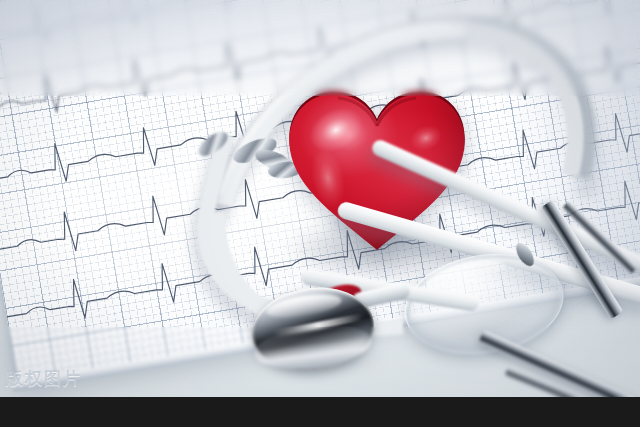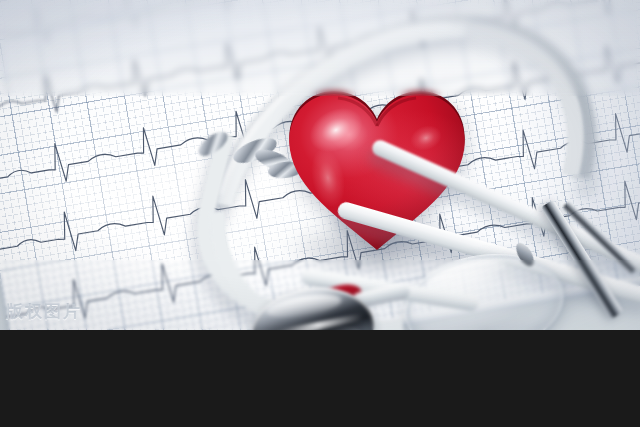--- a/index.html
+++ b/index.html
@@ -1,18 +1,18 @@
 <!DOCTYPE html>
 <html><head>
 <meta charset="utf-8">
 <title>Heart ECG Stethoscope</title>
 <style>
   html,body{margin:0;padding:0;background:#1a1a1a;}
   #scene{
-    position:relative;width:640px;height:330px;overflow:hidden;
+    position:relative;width:640px;height:397px;overflow:hidden;
     font-family:"Liberation Sans",sans-serif;
     background:#d6dbe4;
   }
 
   
   .backdrop{
     position:absolute;inset:0;
     background:
       linear-gradient(175deg,#dfe3eb 0%,#d7dce5 30%,#ccd3dd 62%,#dfe5eb 80%,#eef1f4 100%);
   }

